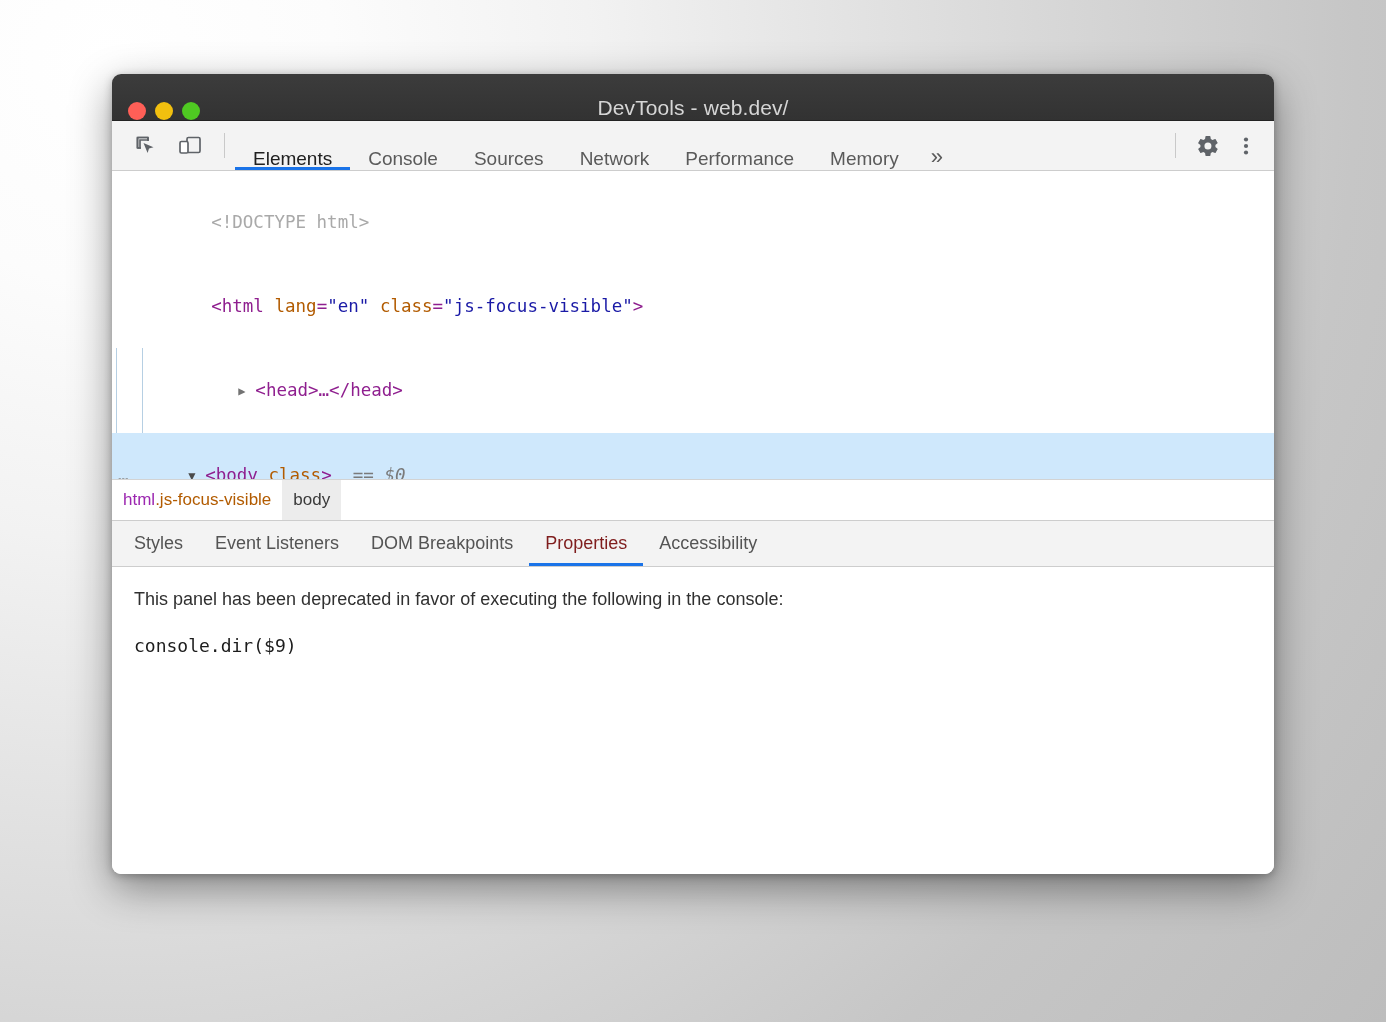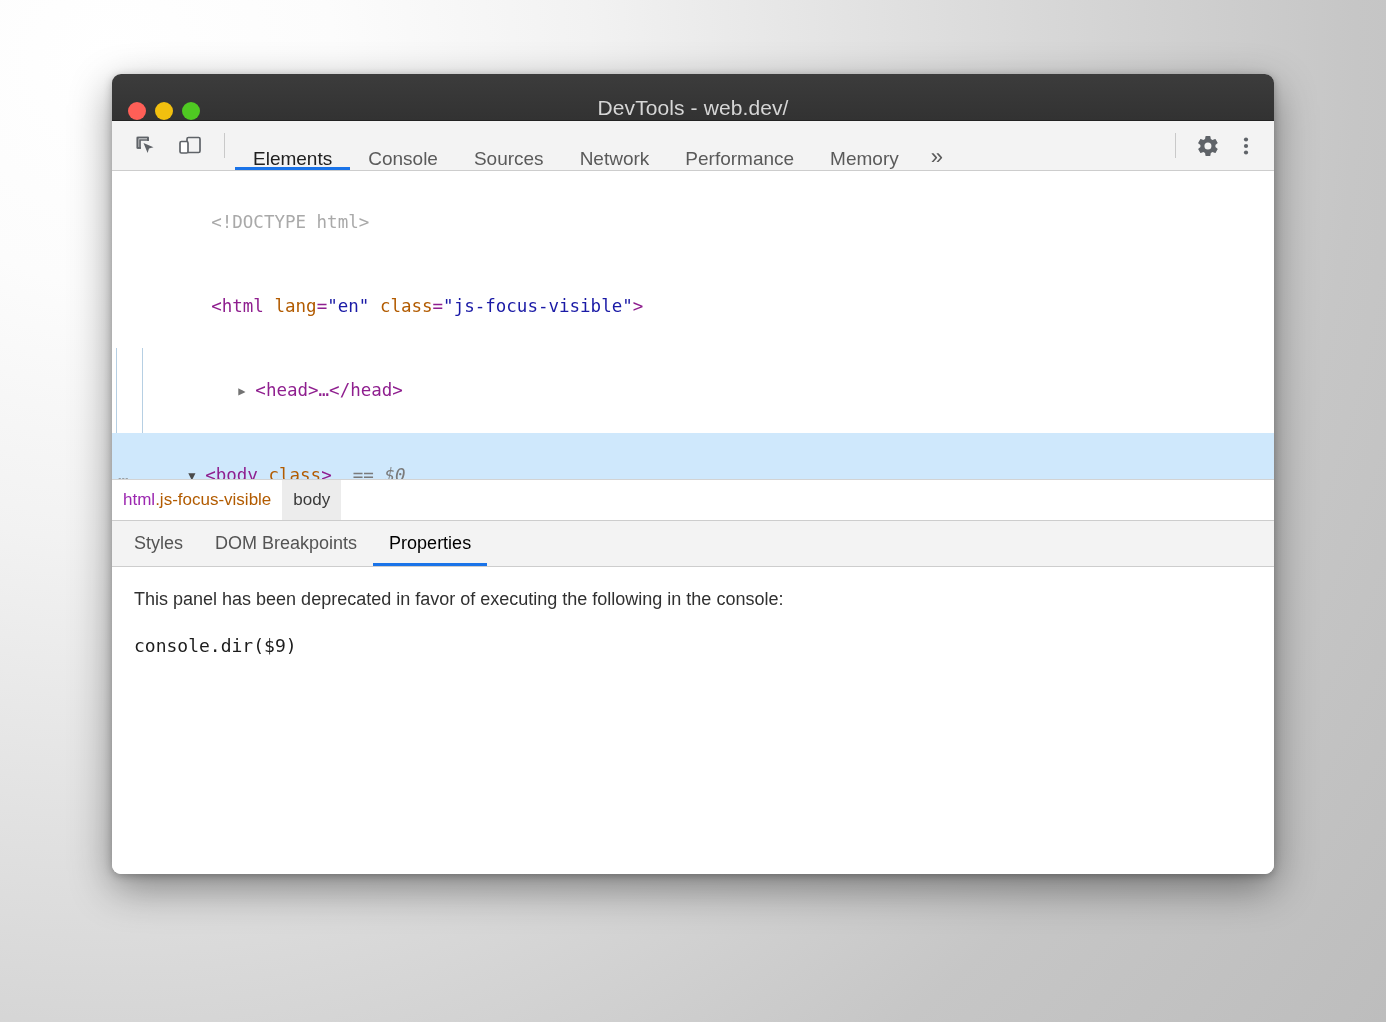--- a/index.html
+++ b/index.html
@@ -229,21 +229,21 @@
   .subtab {
     display: flex;
     align-items: center;
     padding: 0 16px;
     font-size: 18px;
     color: #545454;
     cursor: pointer;
     position: relative;
     white-space: nowrap;
   }
-  .subtab.active { color: #000000; }
+  .subtab.active { color: #7f1d1d; }
   .subtab.active::after {
     content: "";
     position: absolute;
     left: 0; right: 0; bottom: 0;
     height: 3px;
     background: #1a73e8;
   }
 
   
   .panel-body {
@@ -369,24 +369,30 @@
     <div class="crumb sel">
       <span class="cb-plain">body</span>
     </div>
   </div>
 
   <div class="subtabs">
     <div class="subtab">
         <span>Styles</span>
       </div>
     <div class="subtab">
+        <span>Event Listeners</span>
+      </div>
+    <div class="subtab">
         <span>DOM Breakpoints</span>
       </div>
     <div class="subtab active">
         <span>Properties</span>
+      </div>
+    <div class="subtab">
+        <span>Accessibility</span>
       </div>
   </div>
 
   <div class="panel-body">
     <div class="p-line">This panel has been deprecated in favor of executing the following in the console:</div>
     <div class="p-code">console.dir($9)</div>
   </div>
 
 </div>
 

